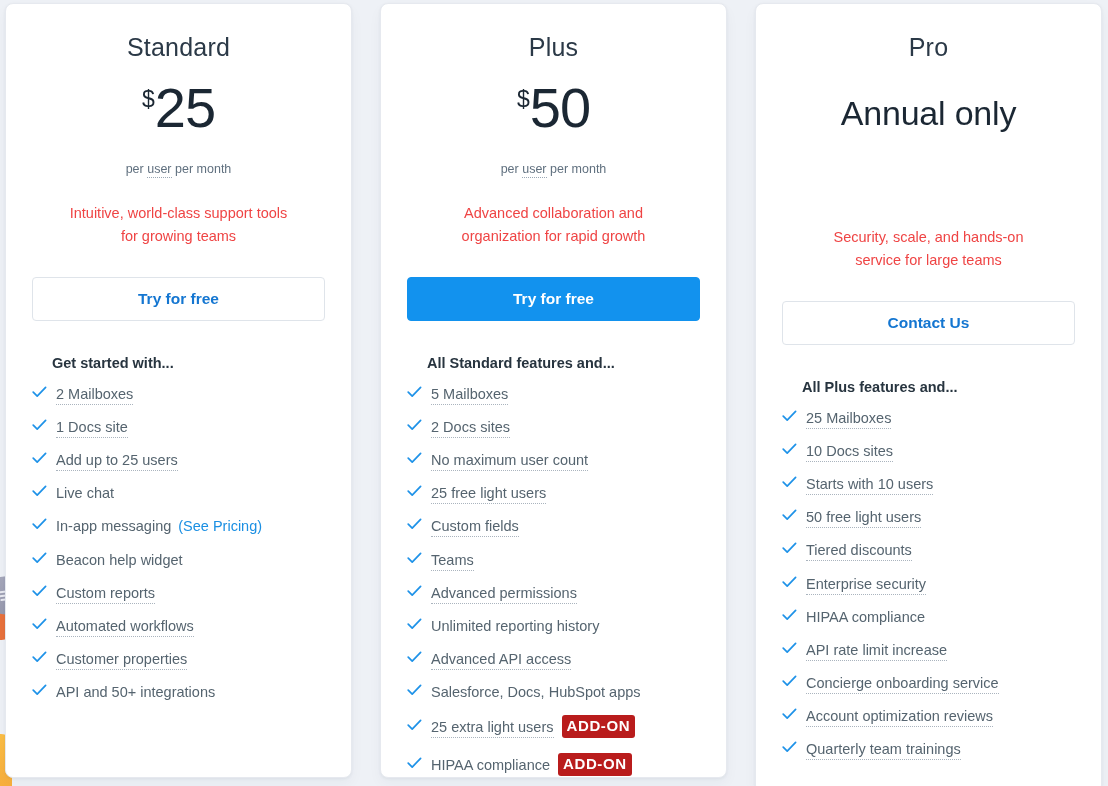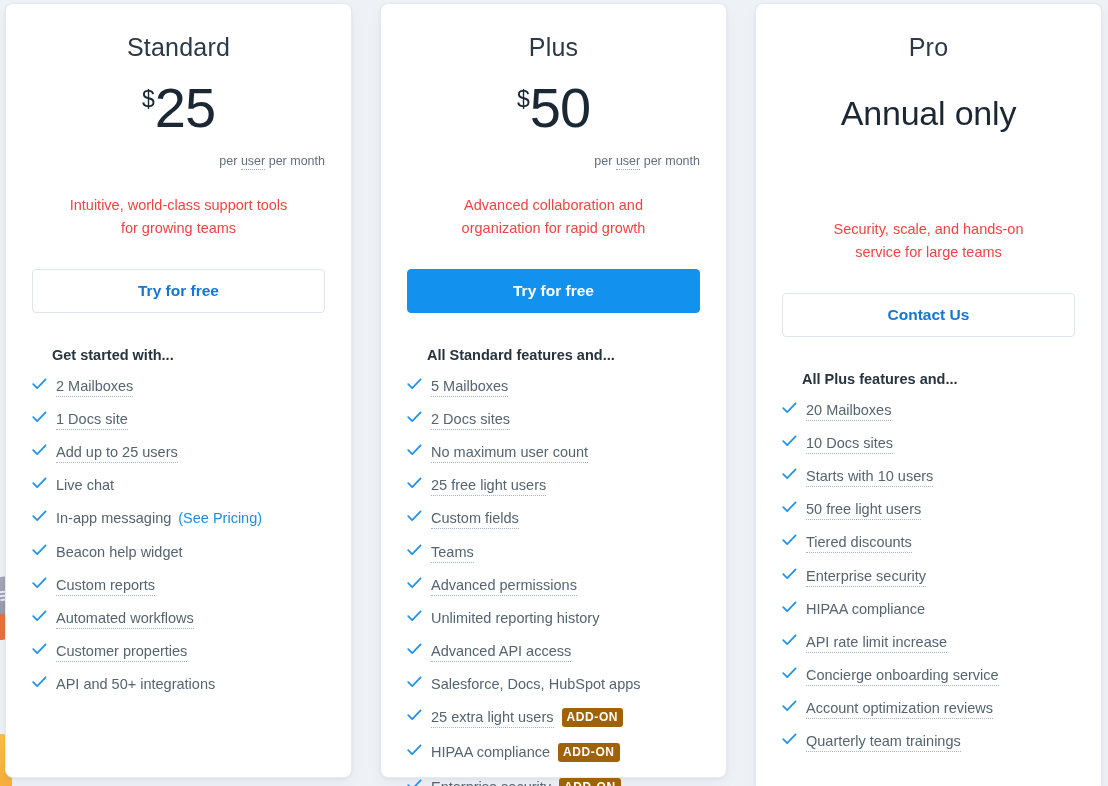--- a/index.html
+++ b/index.html
@@ -156,24 +156,24 @@
   .annual-only {
     font-size: 34px;
     font-weight: 300;
     color: #1b2733;
     line-height: 1;
     letter-spacing: -0.2px;
     margin-top: 16px;
   }
 
   .price-note {
-    text-align: right;
+    text-align: center;
     font-size: 12.5px;
     color: #60707f;
-    margin-top: 12px;
+    margin-top: 20px;
     height: 16px;
   }
   .price-note .dotted {
     border-bottom: 1px dotted #9aa7b4;
     padding-bottom: 1px;
   }
 
   .tagline {
     text-align: center;
     font-size: 14.5px;
@@ -246,23 +246,23 @@
   .seepricing {
     color: #1a8fe3;
     margin-left: 7px;
     font-size: 14.5px;
     cursor: pointer;
   }
 
   .badge {
     display: inline-block;
     margin-left: 8px;
-    background: #a16207;
+    background: #b91c1c;
     color: #ffffff;
-    font-size: 12px;
+    font-size: 15px;
     font-weight: 700;
     letter-spacing: .6px;
     padding: 2px 5px 2px 5px;
     border-radius: 3px;
     position: relative;
     top: -1px;
     white-space: nowrap;
   }
 </style>
 </head>
@@ -519,21 +519,21 @@
         </div>
         <a class="cta outline">Contact Us</a>
         <div class="features-title">All Plus features and...</div>
         <ul class="features">
           <li>
             <span class="check">
               <svg width="15" height="12" viewBox="0 0 15 12" fill="none" xmlns="http://www.w3.org/2000/svg">
                 <path d="M1.2 6.1 L5.2 10.1 L13.6 1.3" stroke="#1e92e8" stroke-width="1.7" stroke-linecap="round" stroke-linejoin="round"></path>
               </svg>
             </span>
-            <span><span class="feat-text dotted">20 Mailboxes</span></span>
+            <span><span class="feat-text dotted">25 Mailboxes</span></span>
           </li>
           <li>
             <span class="check">
               <svg width="15" height="12" viewBox="0 0 15 12" fill="none" xmlns="http://www.w3.org/2000/svg">
                 <path d="M1.2 6.1 L5.2 10.1 L13.6 1.3" stroke="#1e92e8" stroke-width="1.7" stroke-linecap="round" stroke-linejoin="round"></path>
               </svg>
             </span>
             <span><span class="feat-text dotted">10 Docs sites</span></span>
           </li>
           <li>

